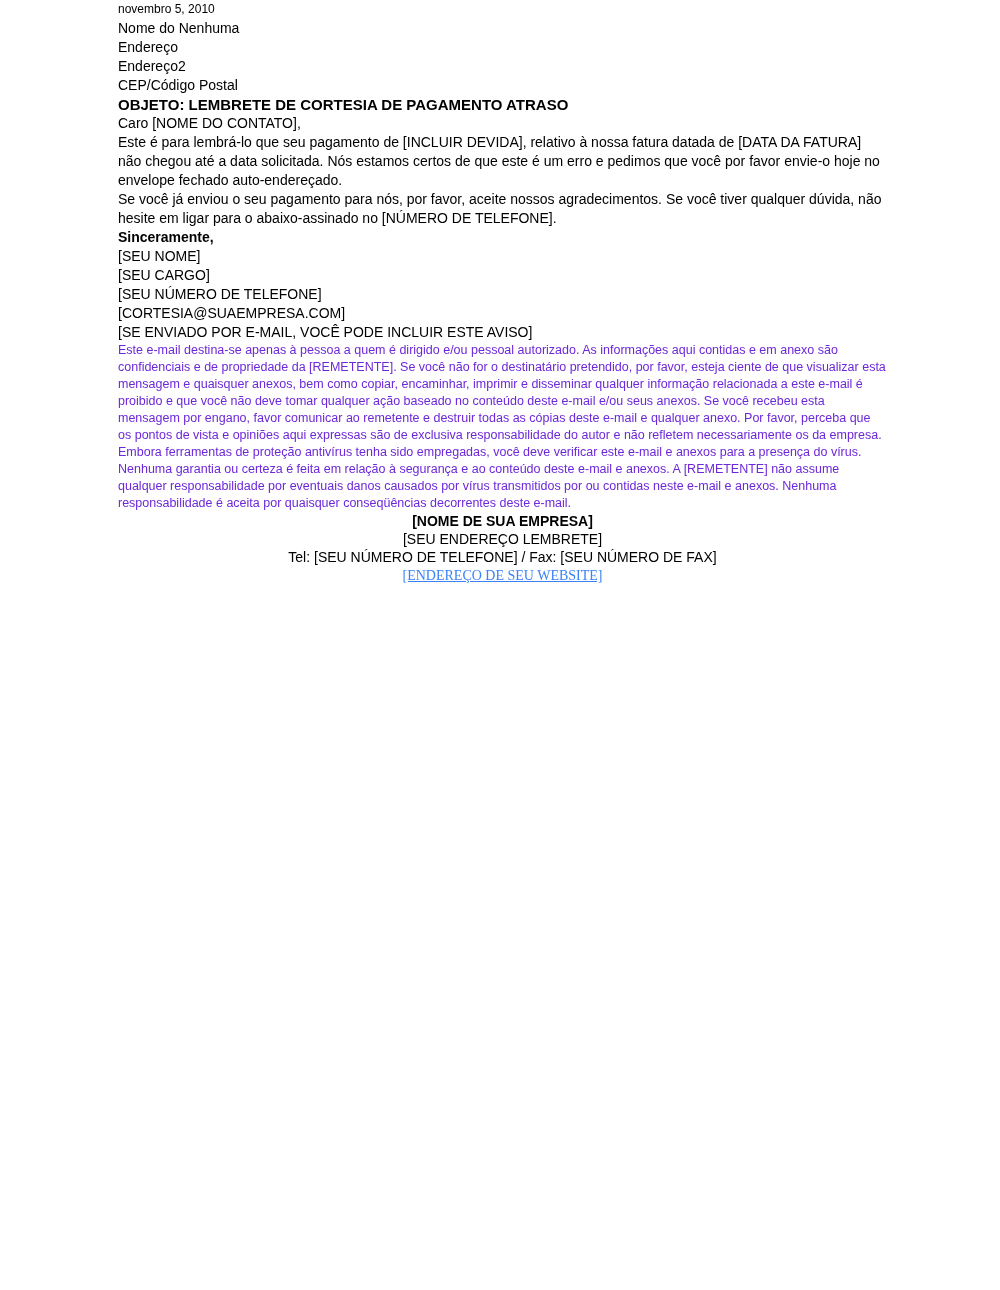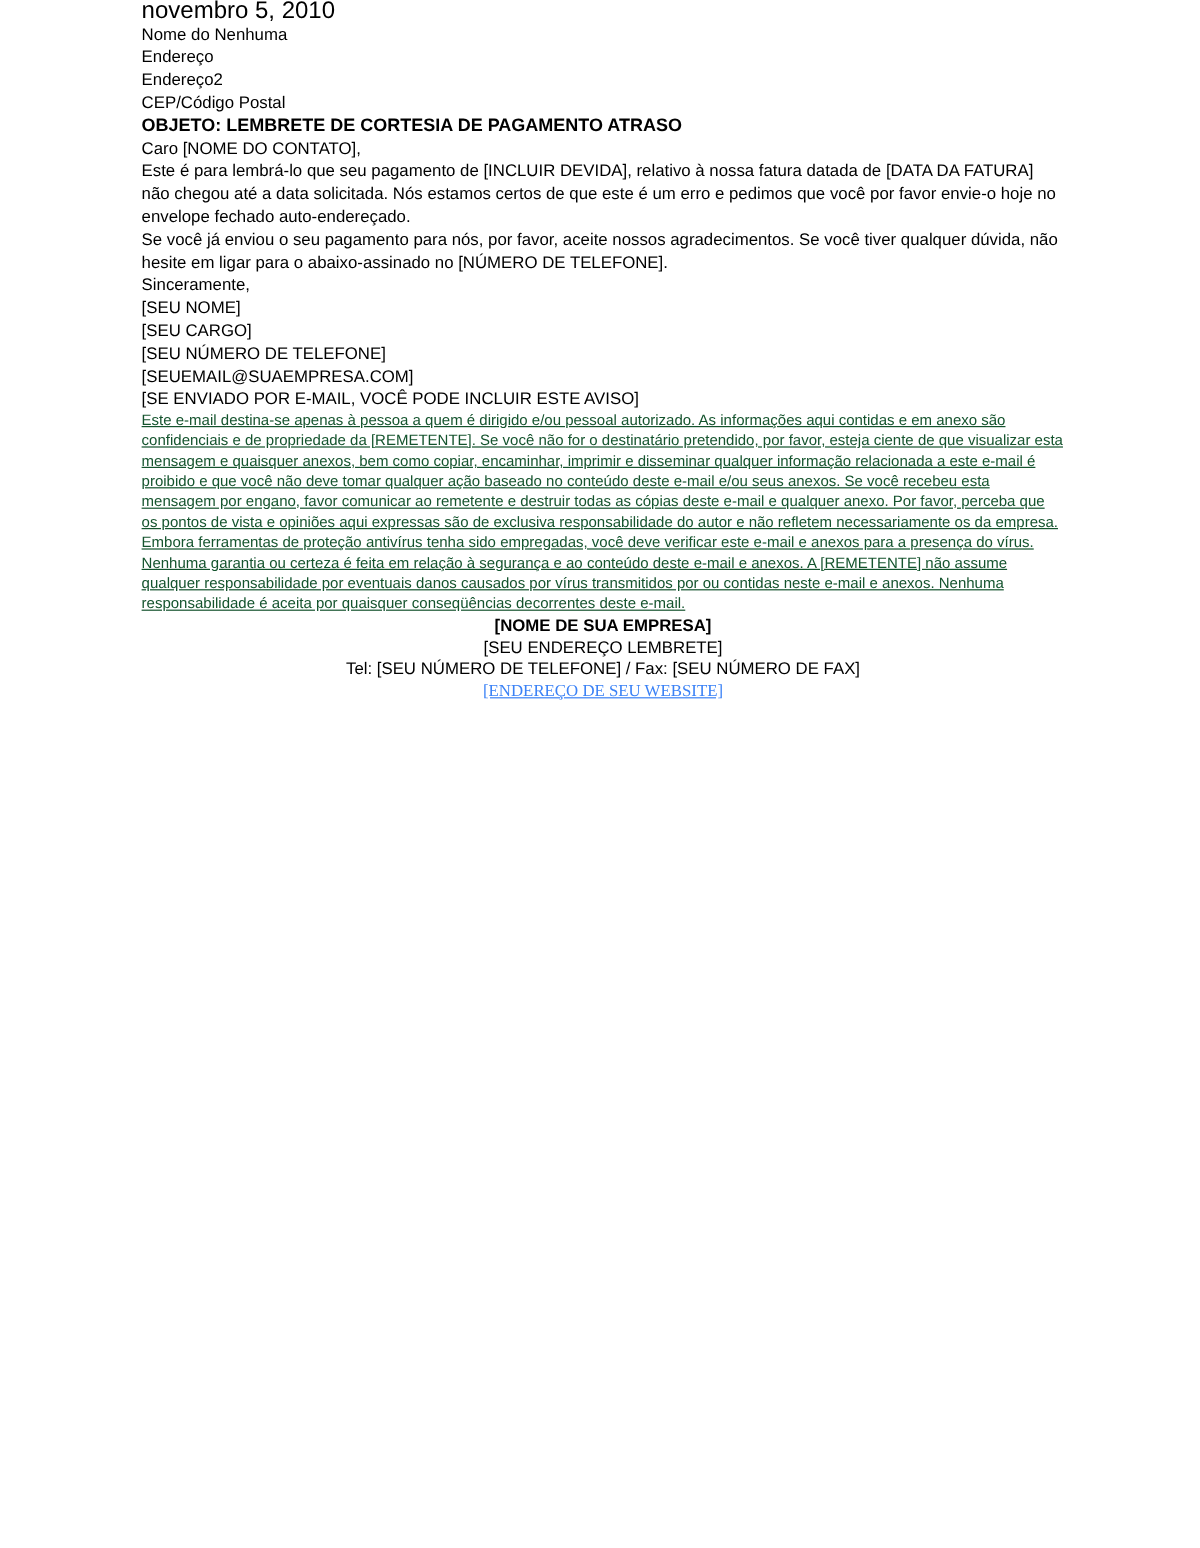--- a/index.html
+++ b/index.html
@@ -26,21 +26,21 @@
     left: 118px;
     top: 0;
     width: 769px;
   }
   .content div, .content p {
     margin: 0;
     padding: 0;
   }
   .date {
     margin-top: 160px;
-    font-size: 20px;
+    font-size: 12px;
     line-height: 19px;
   }
   .recipient {
     margin-top: 36px;
     font-size: 14px;
     line-height: 19px;
   }
   .subject {
     margin-top: 53px;
     font-size: 15px;
@@ -57,37 +57,37 @@
     font-size: 14px;
     line-height: 19px;
   }
   .para-2 {
     margin-top: 18px;
   }
   .closing {
     margin-top: 39px;
     font-size: 14px;
     line-height: 19px;
+    font-weight: bold;
   }
   .signature {
     margin-top: 76px;
     font-size: 14px;
     line-height: 19px;
   }
   .notice-title {
     margin-top: 62px;
     font-size: 14px;
     line-height: 19px;
   }
   .disclaimer {
     margin-top: 22px;
     font-size: 12.5px;
     line-height: 17px;
-    color: #14532d;
-    text-decoration: underline;
+    color: #6d28d9;
   }
   .footer {
     margin-top: 80px;
     text-align: center;
     font-size: 14px;
     line-height: 18px;
   }
   .footer-company {
     font-weight: bold;
   }
@@ -121,21 +121,21 @@
     <p class="para">Este é para lembrá-lo que seu pagamento de [INCLUIR DEVIDA], relativo à nossa fatura datada de [DATA DA FATURA] não chegou até a data solicitada. Nós estamos certos de que este é um erro e pedimos que você por favor envie-o hoje no envelope fechado auto-endereçado.</p>
 
     <p class="para para-2">Se você já enviou o seu pagamento para nós, por favor, aceite nossos agradecimentos. Se você tiver qualquer dúvida, não hesite em ligar para o abaixo-assinado no [NÚMERO DE TELEFONE].</p>
 
     <p class="closing">Sinceramente,</p>
 
     <div class="signature">
       <div>[SEU NOME]</div>
       <div>[SEU CARGO]</div>
       <div>[SEU NÚMERO DE TELEFONE]</div>
-      <div>[SEUEMAIL@SUAEMPRESA.COM]</div>
+      <div>[CORTESIA@SUAEMPRESA.COM]</div>
     </div>
 
     <p class="notice-title">[SE ENVIADO POR E-MAIL, VOCÊ PODE INCLUIR ESTE AVISO]</p>
 
     <p class="disclaimer">Este e-mail destina-se apenas à pessoa a quem é dirigido e/ou pessoal autorizado. As informações aqui contidas e em anexo são confidenciais e de propriedade da [REMETENTE]. Se você não for o destinatário pretendido, por favor, esteja ciente de que visualizar esta mensagem e quaisquer anexos, bem como copiar, encaminhar, imprimir e disseminar qualquer informação relacionada a este e-mail é proibido e que você não deve tomar qualquer ação baseado no conteúdo deste e-mail e/ou seus anexos. Se você recebeu esta mensagem por engano, favor comunicar ao remetente e destruir todas as cópias deste e-mail e qualquer anexo. Por favor, perceba que os pontos de vista e opiniões aqui expressas são de exclusiva responsabilidade do autor e não refletem necessariamente os da empresa. Embora ferramentas de proteção antivírus tenha sido empregadas, você deve verificar este e-mail e anexos para a presença do vírus. Nenhuma garantia ou certeza é feita em relação à segurança e ao conteúdo deste e-mail e anexos. A [REMETENTE] não assume qualquer responsabilidade por eventuais danos causados por vírus transmitidos por ou contidas neste e-mail e anexos. Nenhuma responsabilidade é aceita por quaisquer conseqüências decorrentes deste e-mail.</p>
 
     <div class="footer">
       <div class="footer-company">[NOME DE SUA EMPRESA]</div>
       <div>[SEU ENDEREÇO LEMBRETE]</div>
       <div>Tel: [SEU NÚMERO DE TELEFONE] / Fax: [SEU NÚMERO DE FAX]</div>

